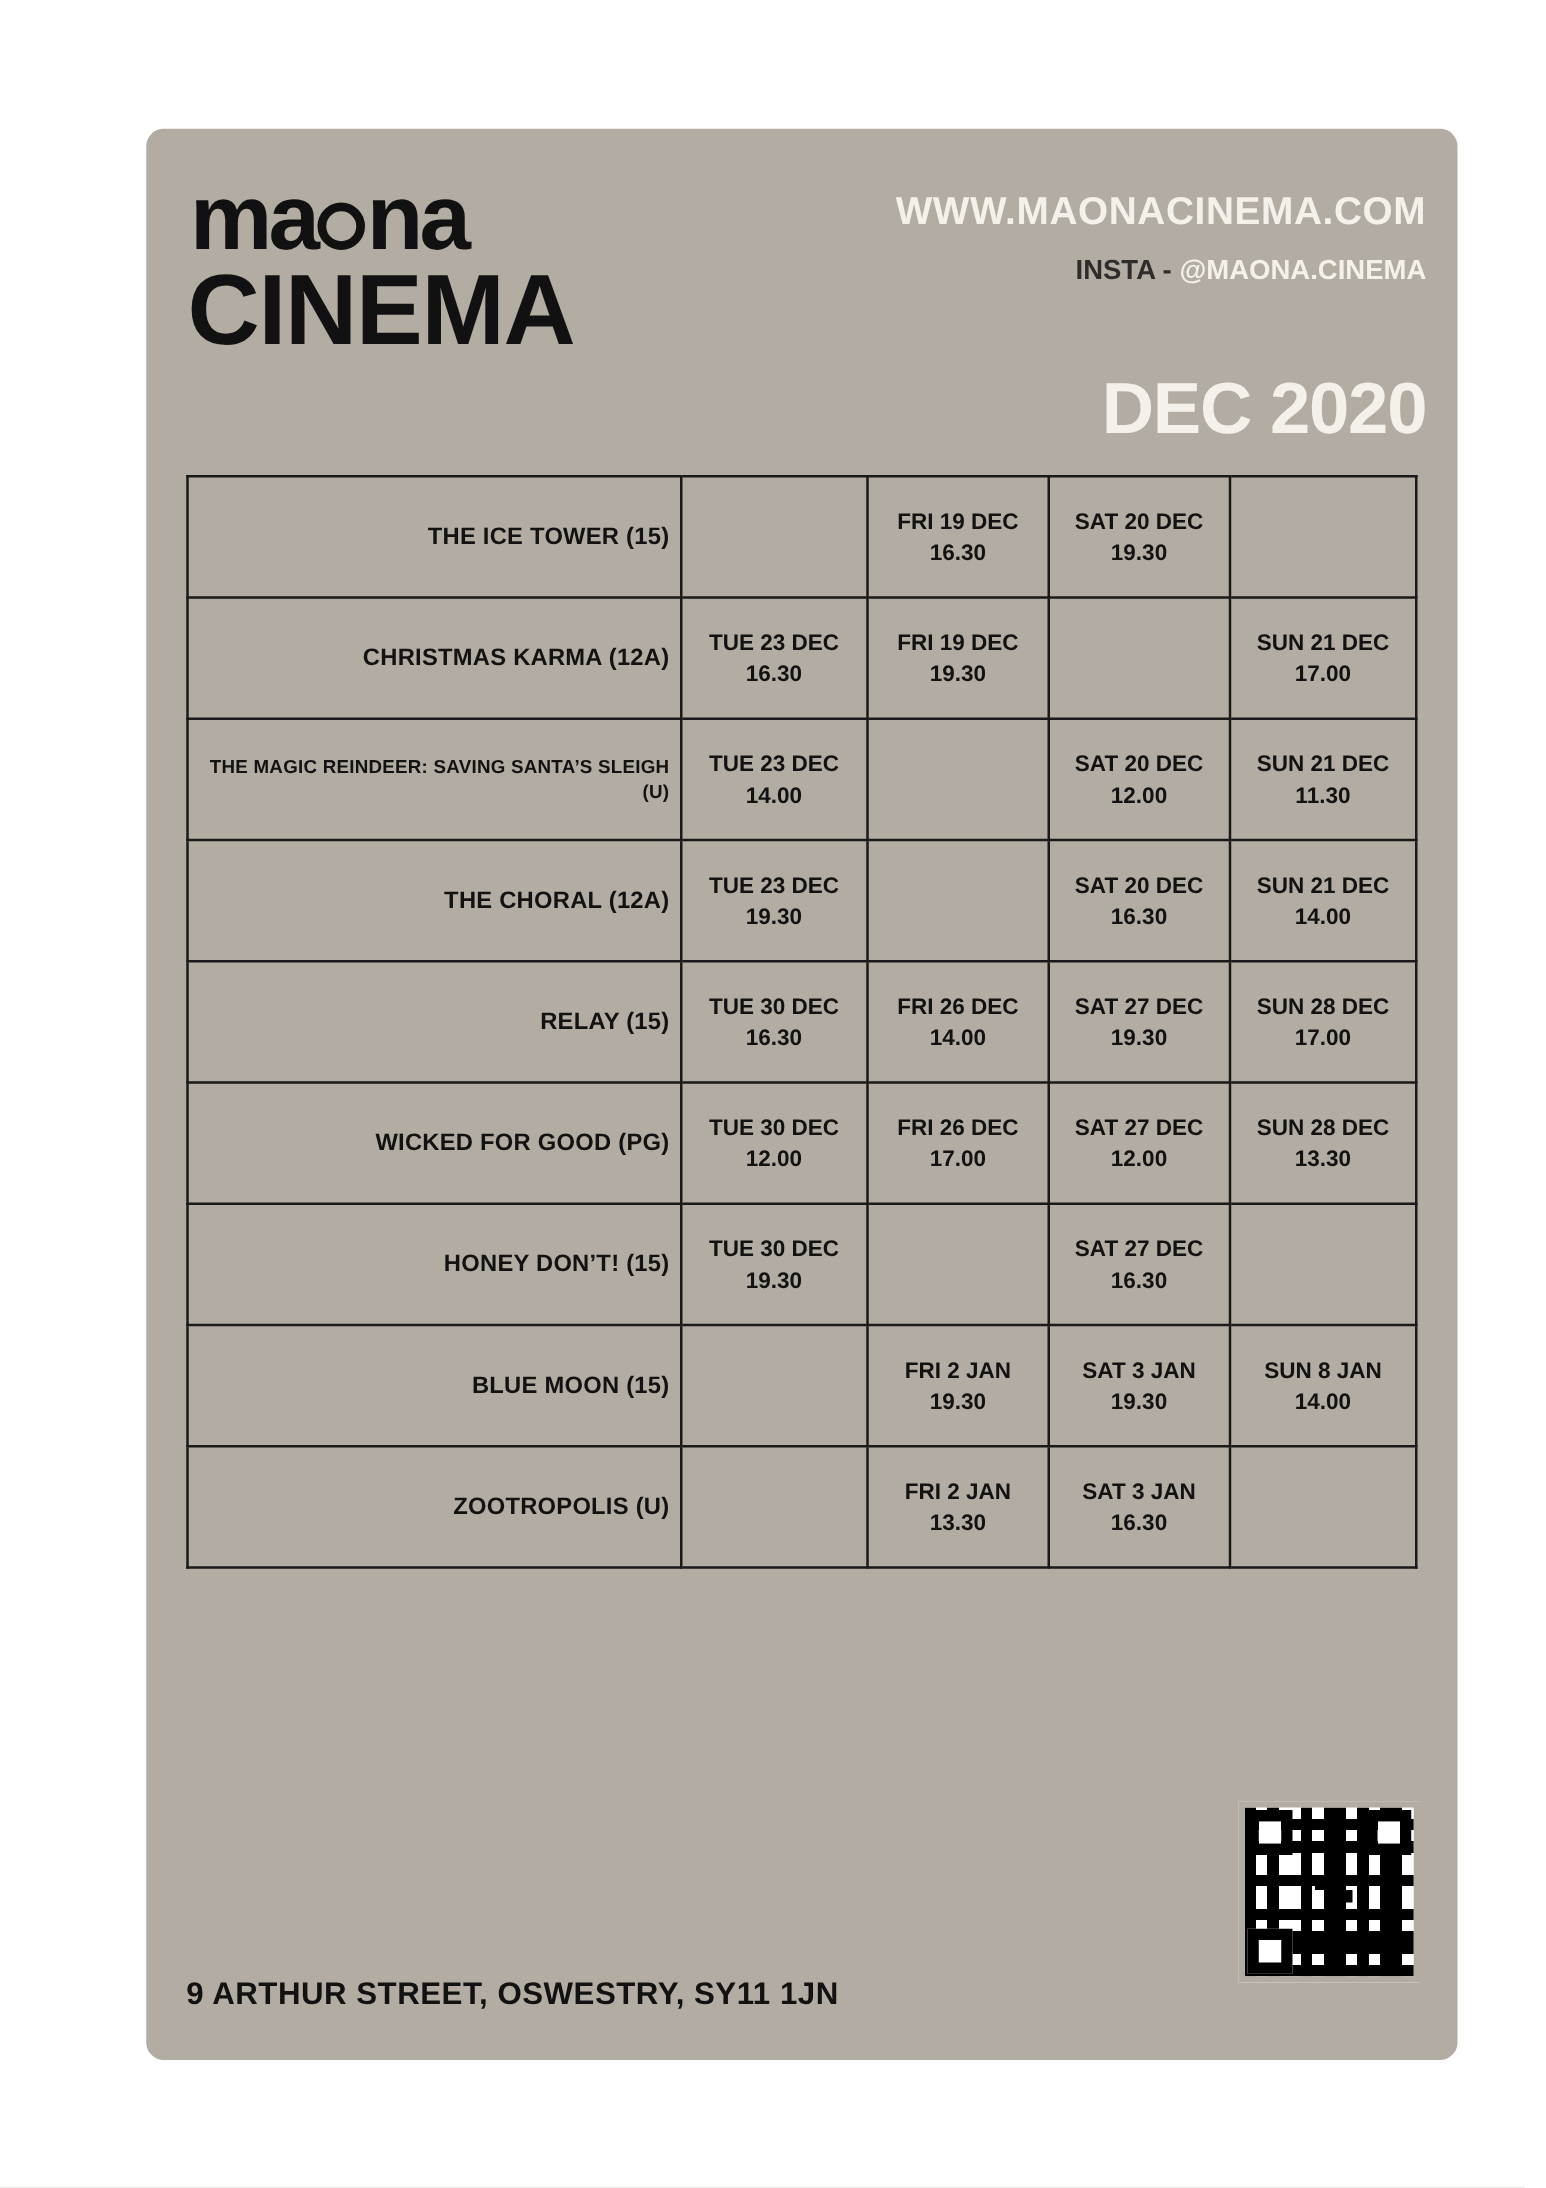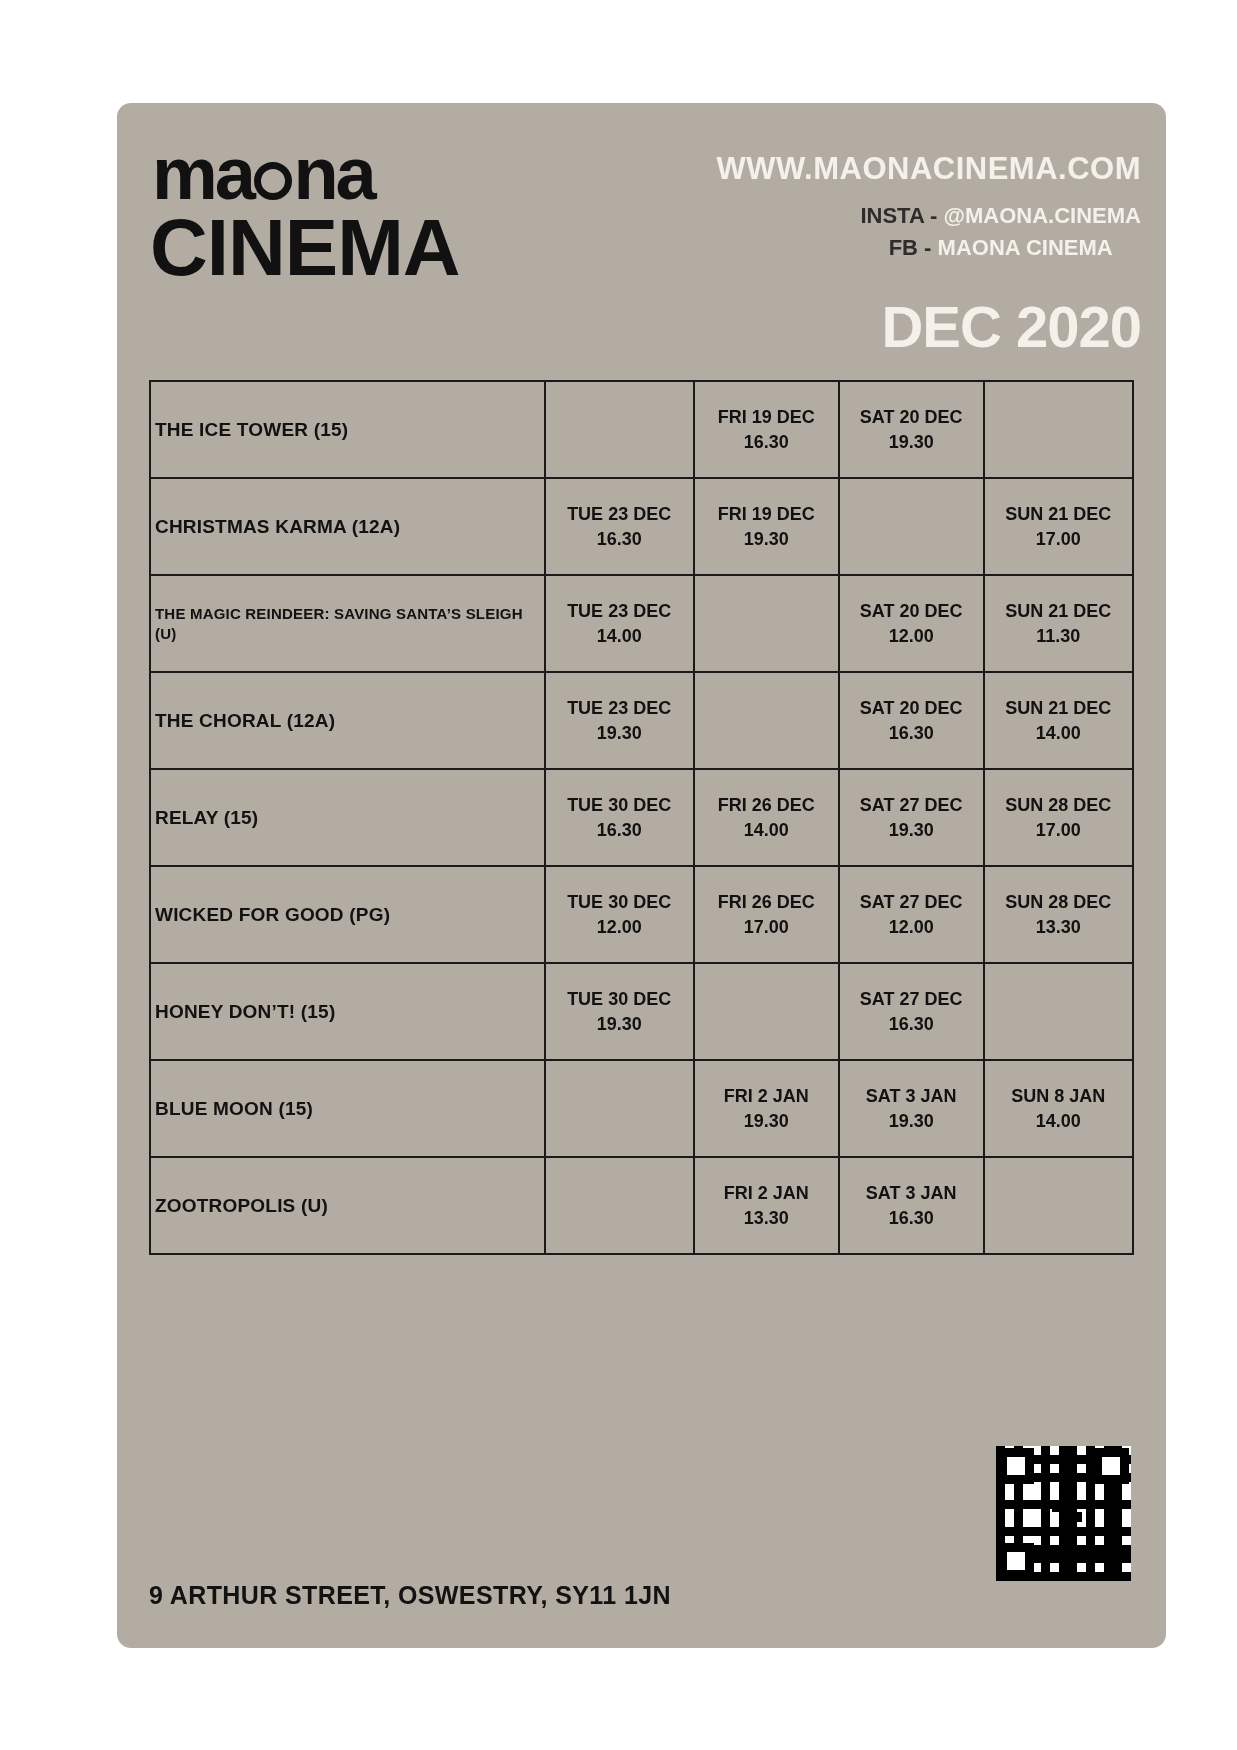--- a/index.html
+++ b/index.html
@@ -116,21 +116,21 @@
     vertical-align: middle;
     text-align: center;
     font-size: 18px;
     font-weight: 700;
     color: #121212;
     line-height: 1.35;
     padding: 2px 4px;
     box-sizing: border-box;
   }
   table.listings td.film {
-    text-align: left;
+    text-align: right;
     padding-right: 8px;
     font-size: 19px;
     letter-spacing: 0.2px;
   }
   table.listings td.film.small {
     font-size: 15px;
     line-height: 1.3;
   }
   col.c-film { width: 362px; }
   col.c-slot { width: 137px; }
@@ -200,22 +200,20 @@
   <div class="header">
     <div class="logo-word"><span>ma</span><span class="ring"></span><span>na</span></div>
 
     <div class="title-cinema">CINEMA</div>
 
     <div class="web">WWW.MAONACINEMA.COM</div>
 
     <div class="social">
       <div><span>INSTA -</span>
         <span class="val">@MAONA.CINEMA</span></div>
-      <div><span>FB -</span>
-        <span class="val">MAONA CINEMA</span></div>
     </div>
 
     <div class="month">DEC 2020</div>
   </div>
 
   <table class="listings">
     <colgroup>
       <col class="c-film">
         <col class="c-slot">
         <col class="c-slot2">

